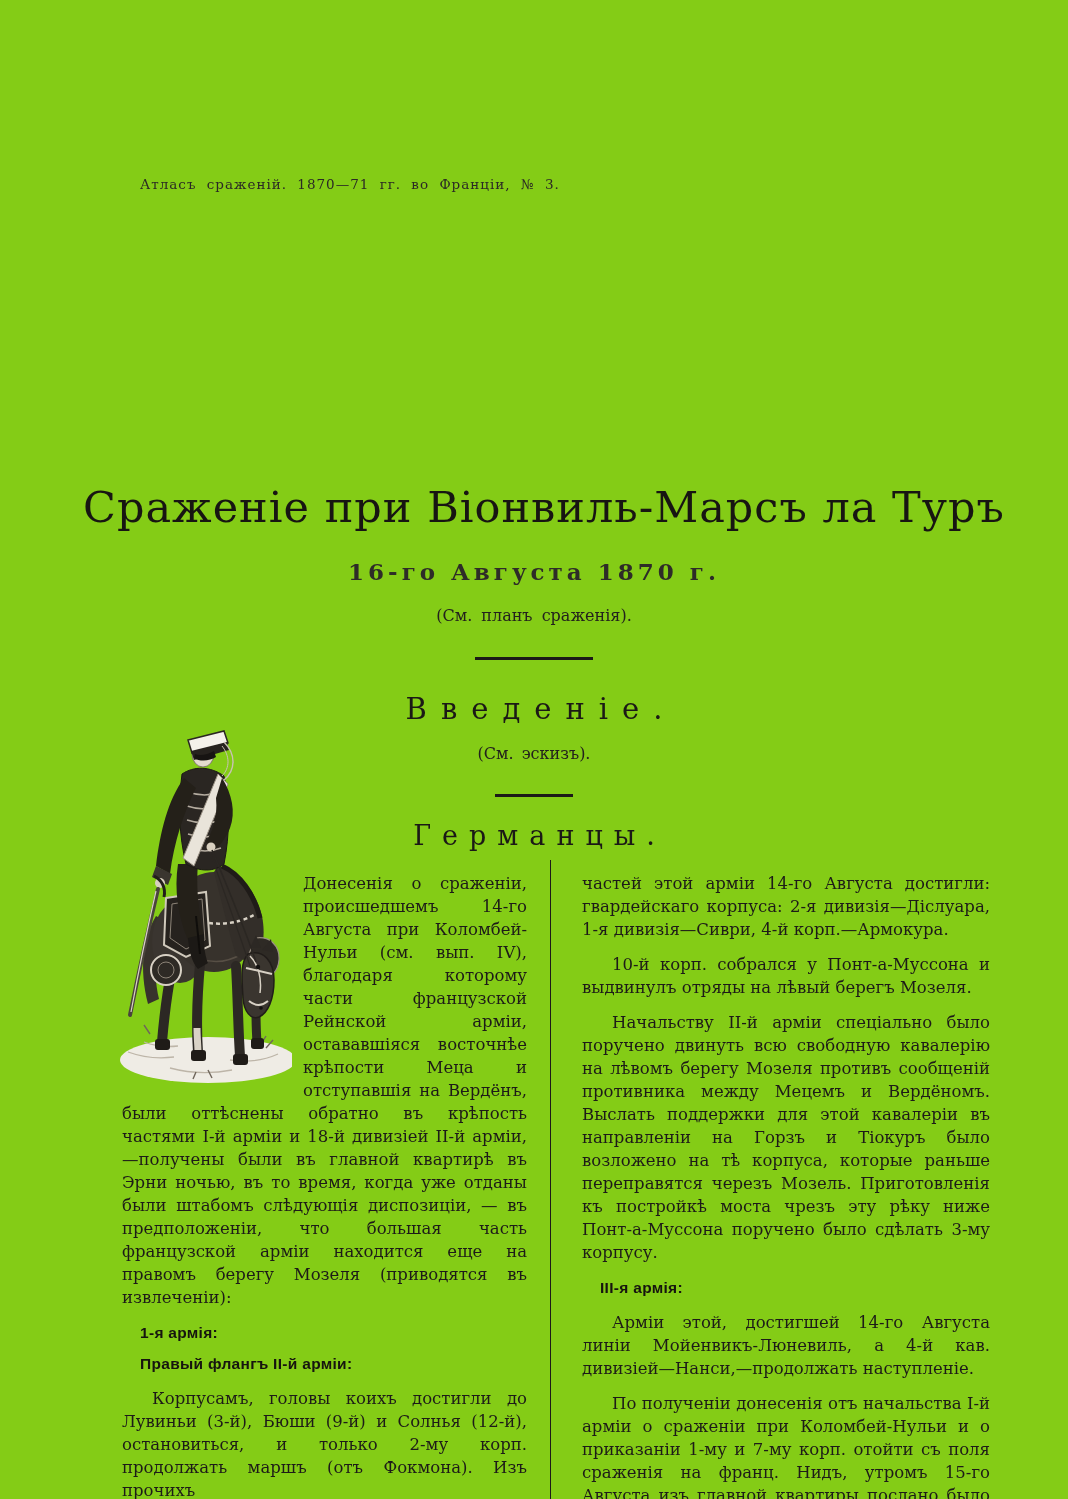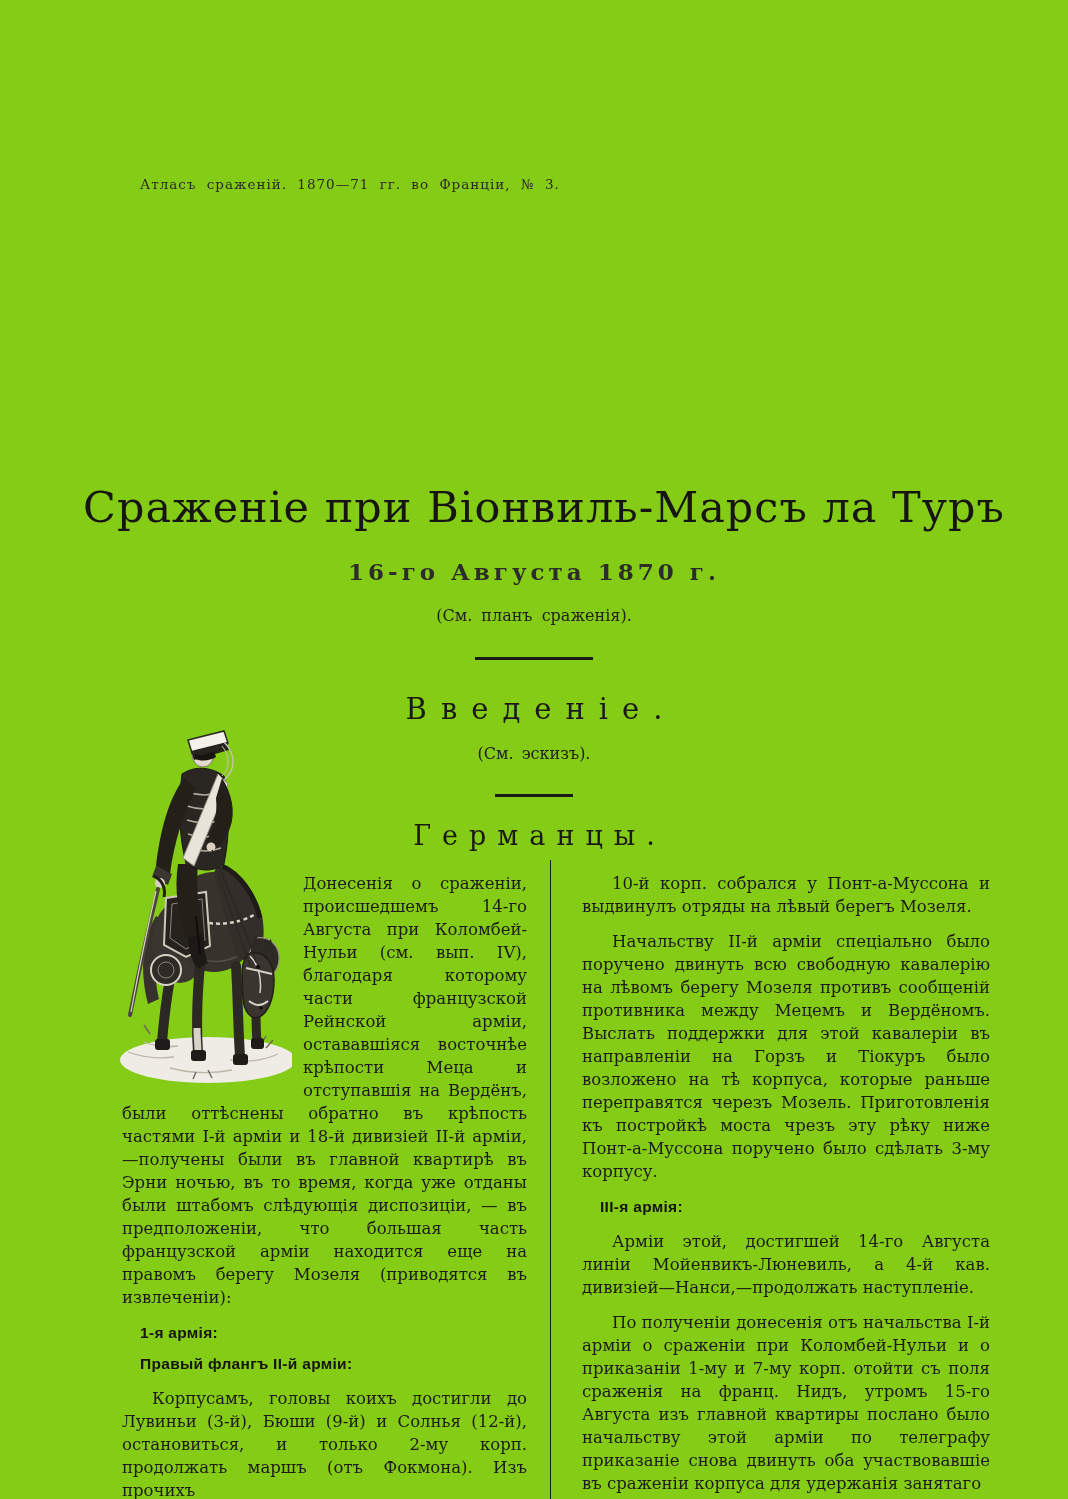--- a/index.html
+++ b/index.html
@@ -181,20 +181,21 @@
         </svg>
       </div>
 
       <p class="para noindent">Донесенія о сраженіи, происшедшемъ 14-го Августа при Коломбей-Нульи (см. вып. IV), благодаря которому части французской Рейнской арміи, остававшіяся восточнѣе крѣпости Меца и отступавшія на Вердёнъ, были оттѣснены обратно въ крѣпость частями I-й арміи и 18-й дивизіей II-й арміи,—получены были въ главной квартирѣ въ Эрни ночью, въ то время, когда уже отданы были штабомъ слѣдующія диспозиціи, — въ предположеніи, что большая часть французской арміи находится еще на правомъ берегу Мозеля (приводятся въ извлеченіи):</p>
       <h4 class="army-heading">1-я армія:</h4>
       <h4 class="army-heading">Правый флангъ II-й арміи:</h4>
       <p class="para">Корпусамъ, головы коихъ достигли до Лувиньи (3-й), Бюши (9-й) и Солнья (12-й), остановиться, и только 2-му корп. продолжать маршъ (отъ Фокмона). Изъ прочихъ</p>
     </div>
 
     <div class="col col-right">
+      <p class="para noindent">частей этой арміи 14-го Августа достигли: гвардейскаго корпуса: 2-я дивизія—Діслуара, 1-я дивизія—Сиври, 4-й корп.—Армокура.</p>
       <p class="para">10-й корп. собрался у Понт-а-Муссона и выдвинулъ отряды на лѣвый берегъ Мозеля.</p>
       <p class="para">Начальству II-й арміи спеціально было поручено двинуть всю свободную кавалерію на лѣвомъ берегу Мозеля противъ сообщеній противника между Мецемъ и Вердёномъ. Выслать поддержки для этой кавалеріи въ направленіи на Горзъ и Тіокуръ было возложено на тѣ корпуса, которые раньше переправятся черезъ Мозель. Приготовленія къ постройкѣ моста чрезъ эту рѣку ниже Понт-а-Муссона поручено было сдѣлать 3-му корпусу.</p>
       <h4 class="army-heading">III-я армія:</h4>
       <p class="para">Арміи этой, достигшей 14-го Августа линіи Мойенвикъ-Люневиль, а 4-й кав. дивизіей—Нанси,—продолжать наступленіе.</p>
       <p class="para">По полученіи донесенія отъ начальства I-й арміи о сраженіи при Коломбей-Нульи и о приказаніи 1-му и 7-му корп. отойти съ поля сраженія на франц. Нидъ, утромъ 15-го Августа изъ главной квартиры послано было начальству этой арміи по телеграфу приказаніе снова двинуть оба участвовавшіе въ сраженіи корпуса для удержанія занятаго</p>
     </div>
 
   </div>
 </div>
 

